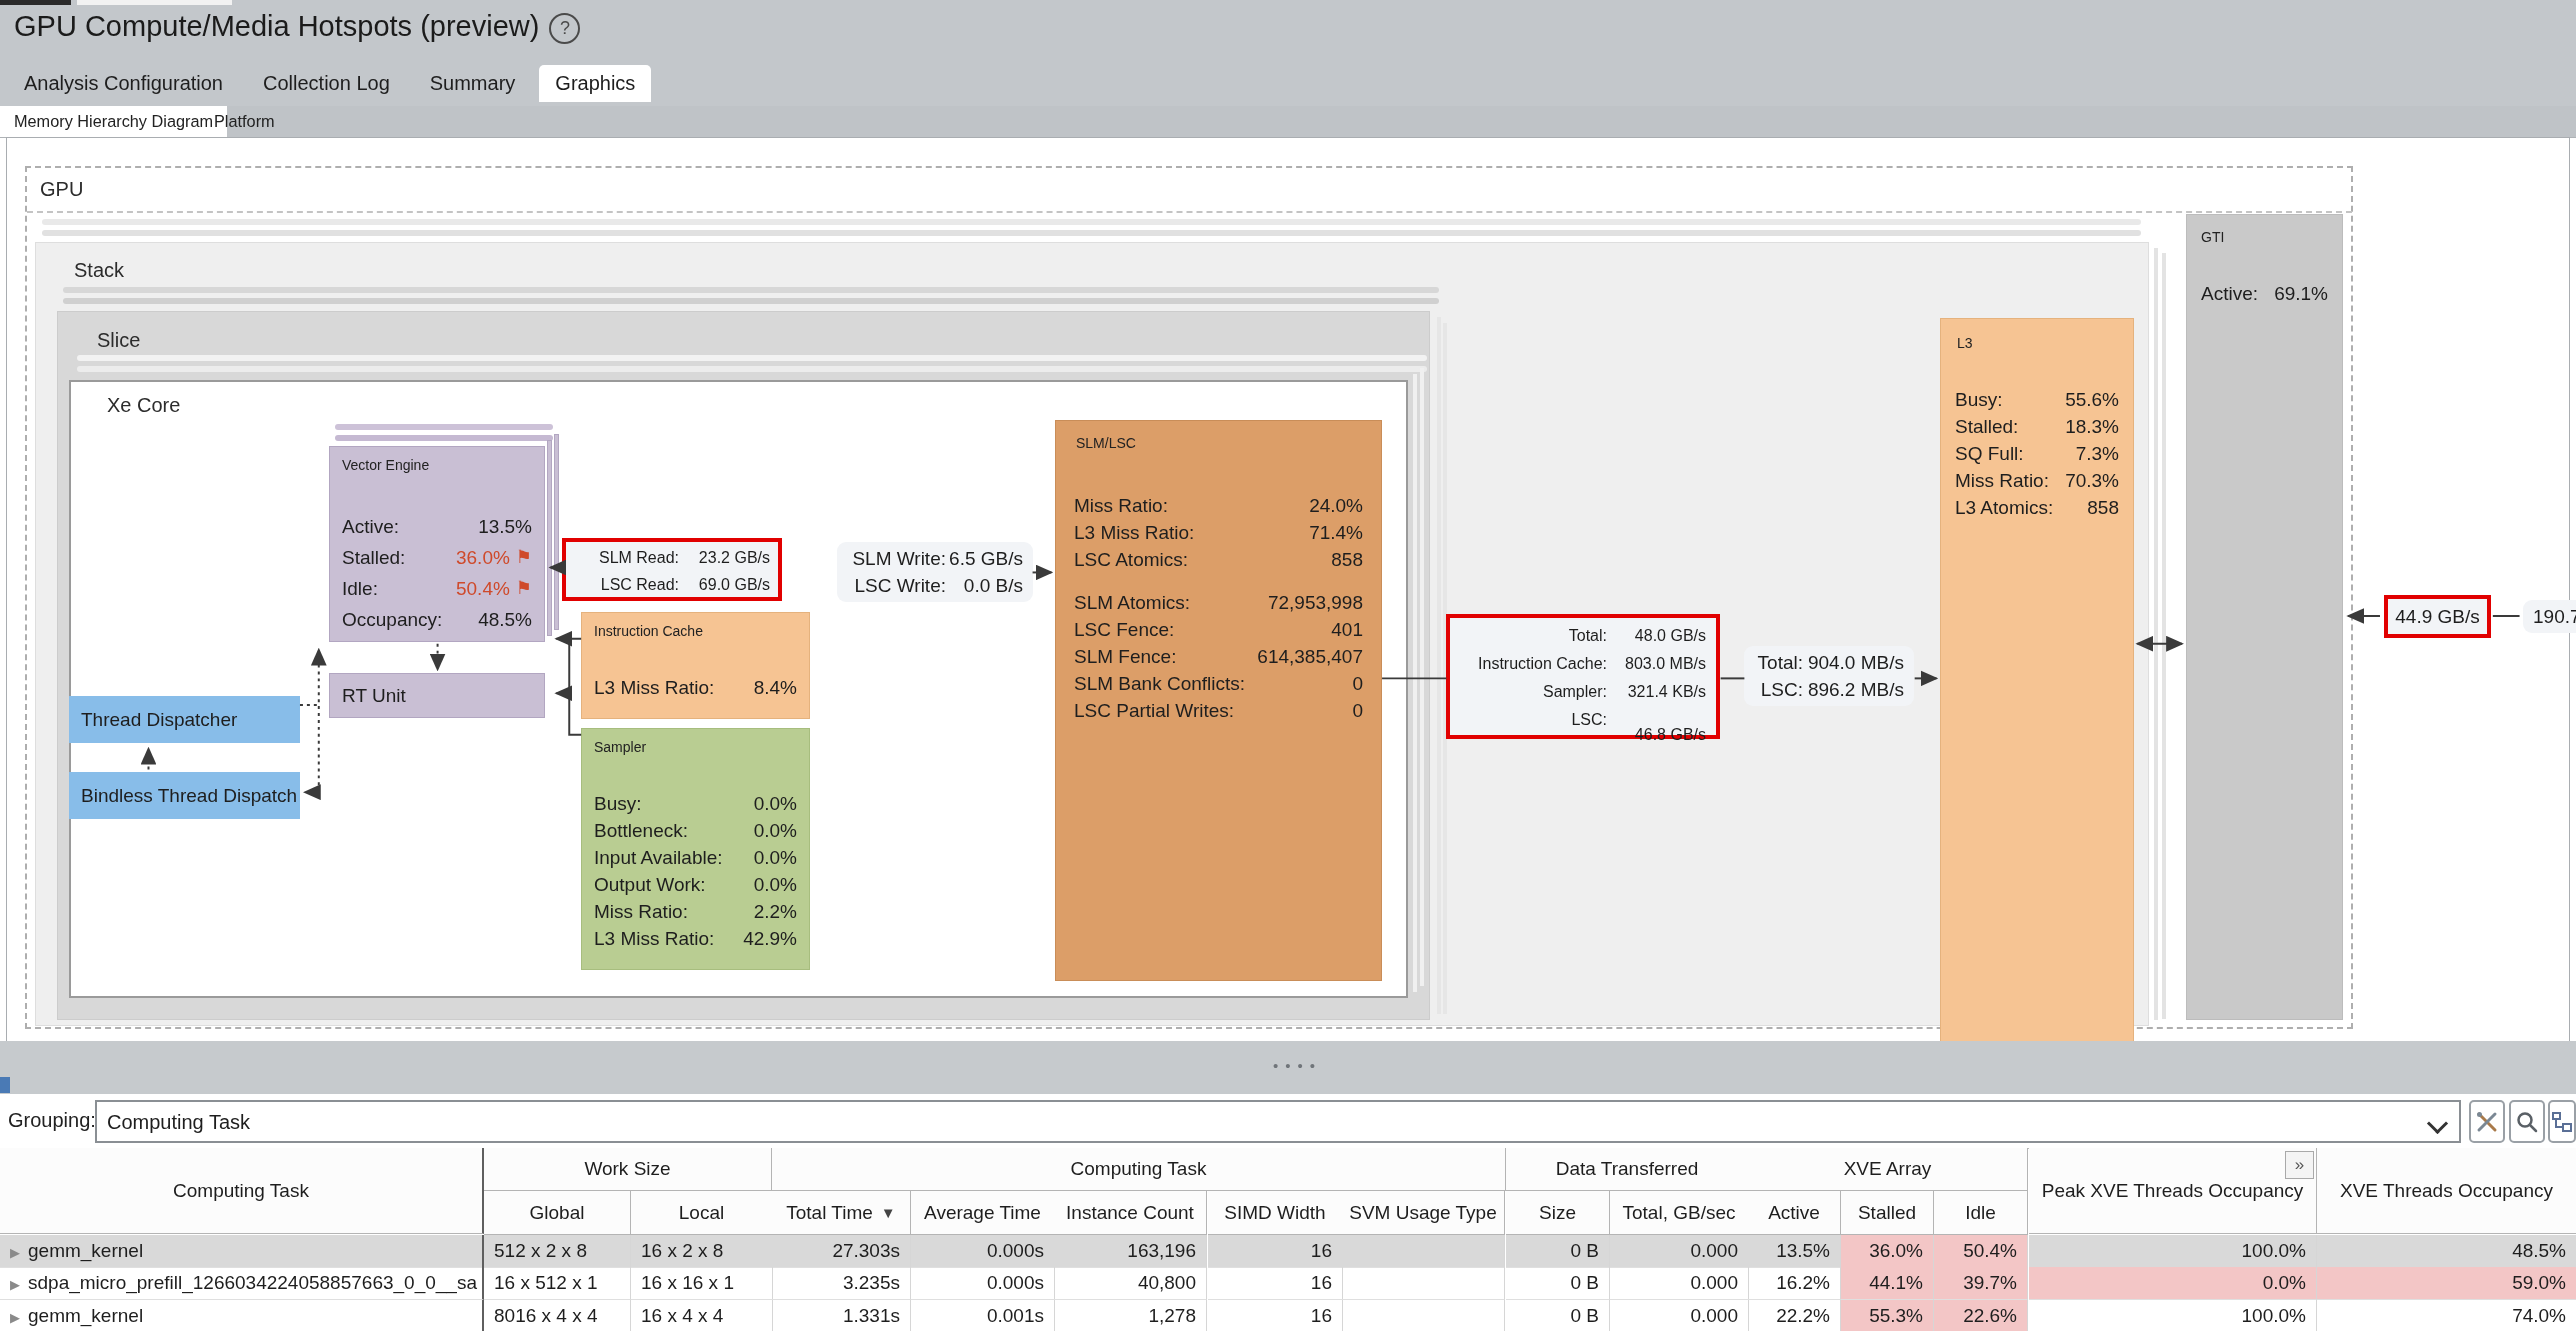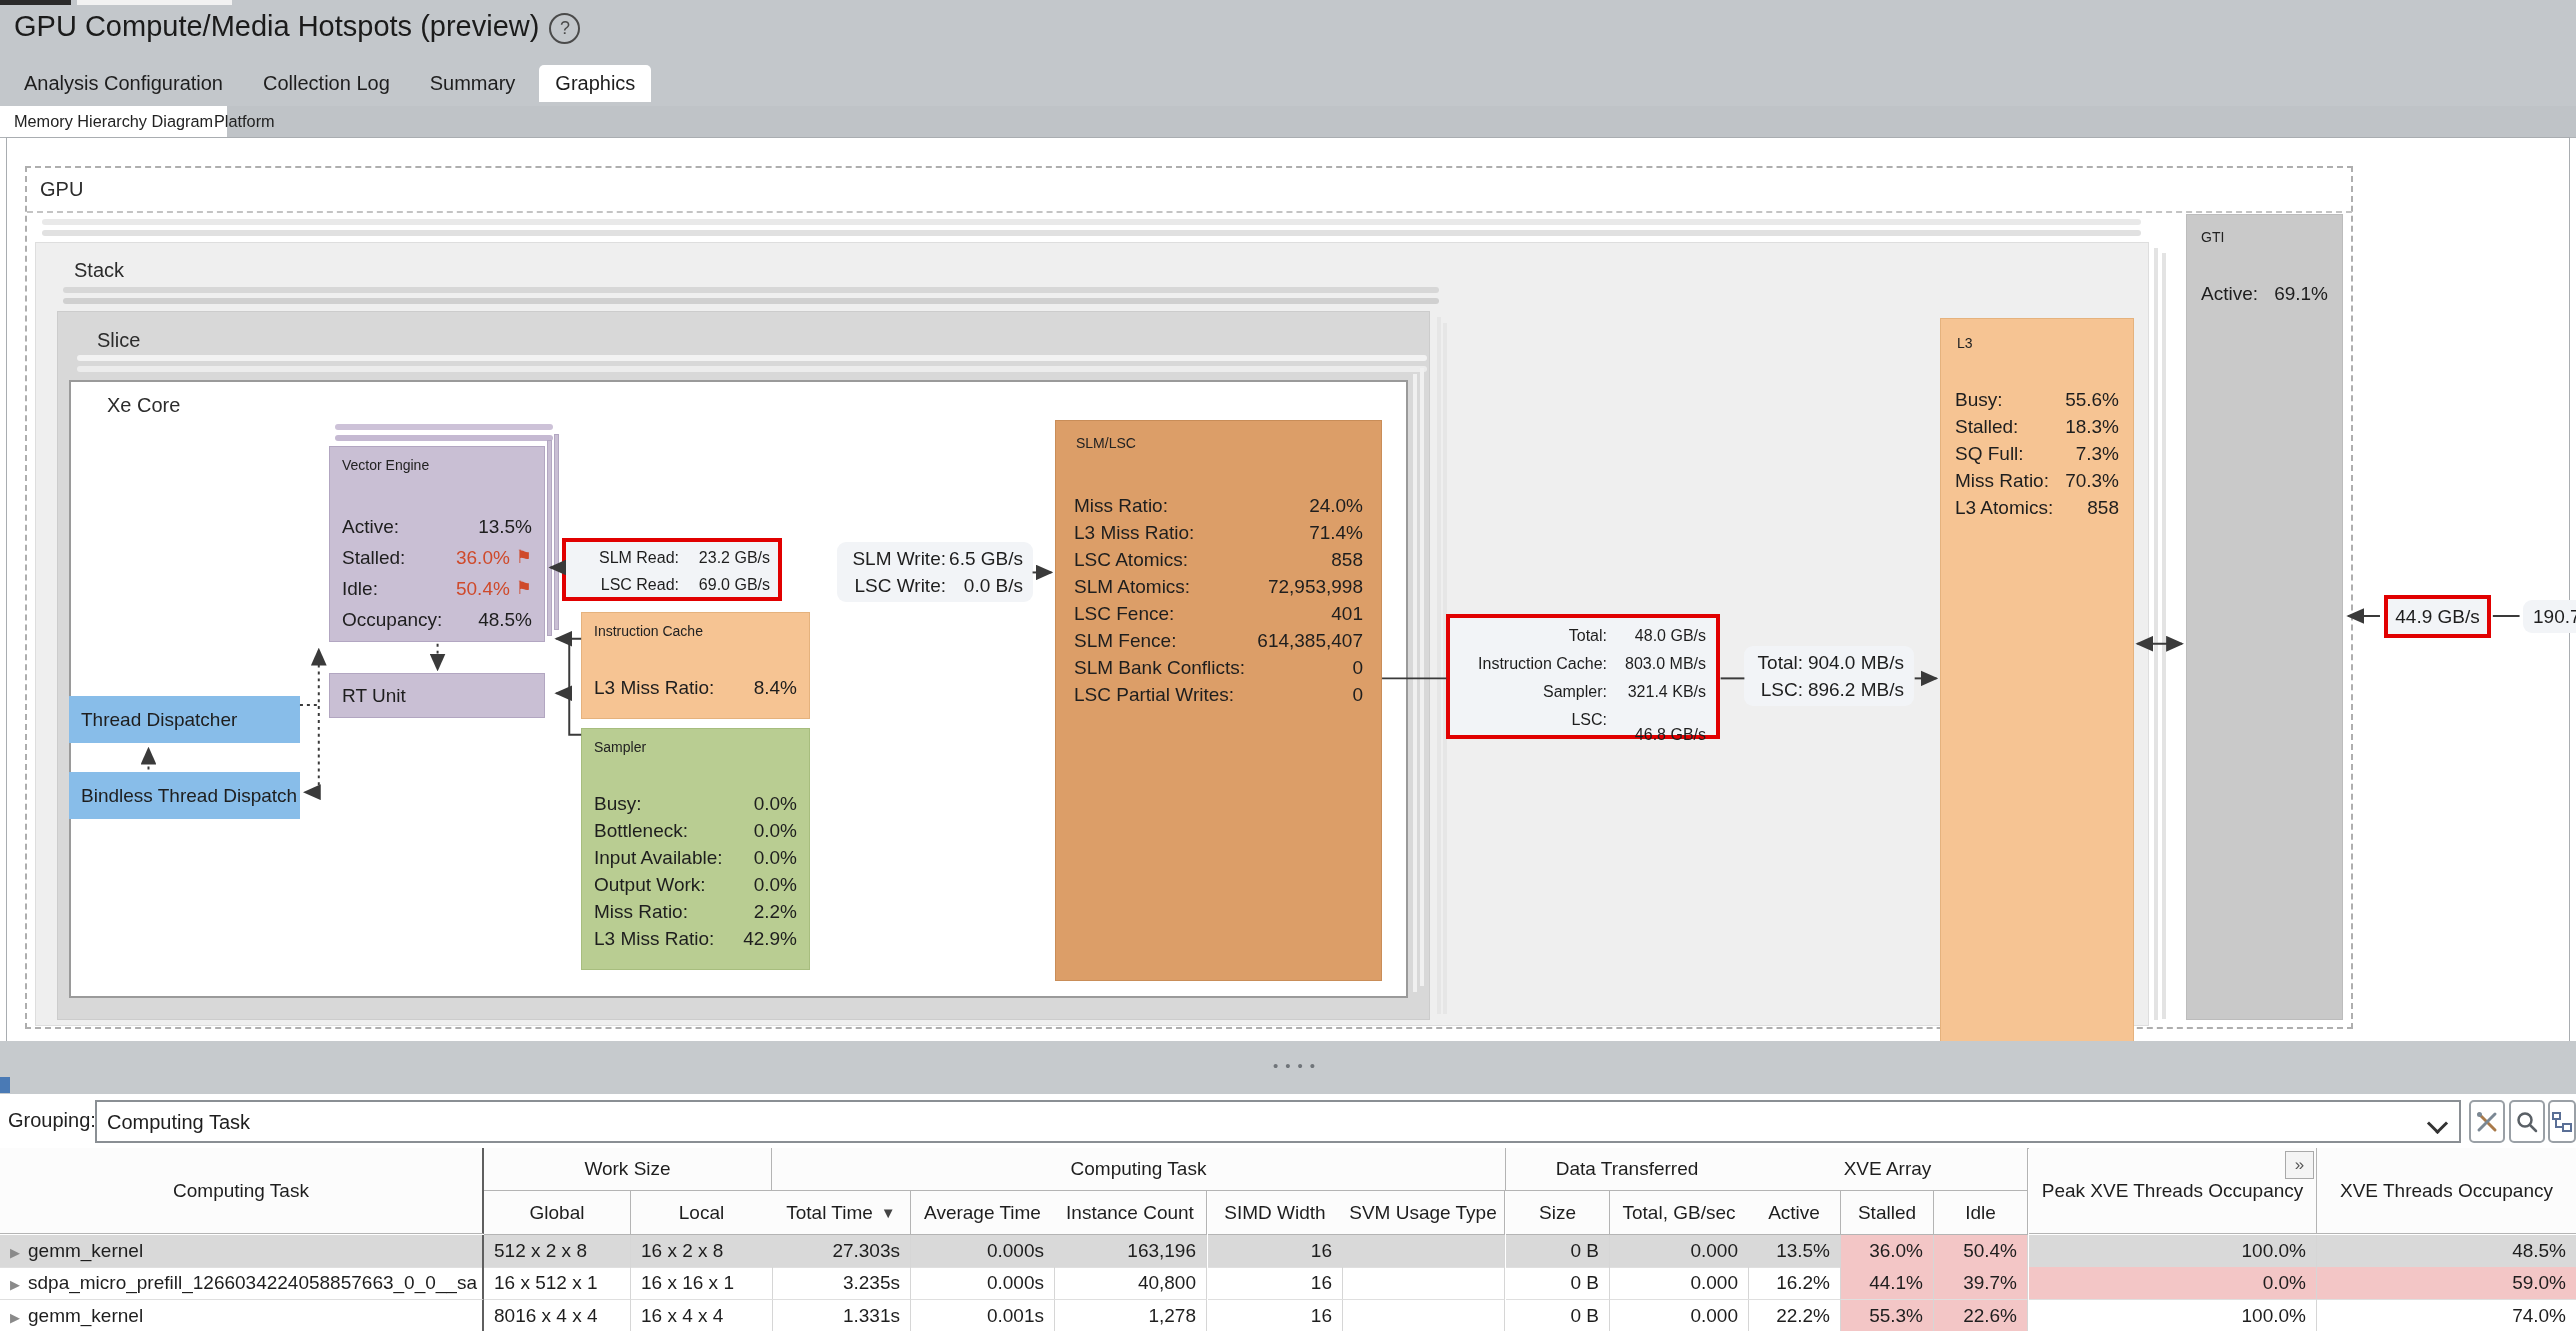--- a/index.html
+++ b/index.html
@@ -246,21 +246,21 @@
           <span class="val">24.0%</span>
         </div>
       <div class="srow" style="line-height:27px;padding:0 18px;">
           <span class="lab">L3 Miss Ratio:</span>
           <span class="val">71.4%</span>
         </div>
       <div class="srow" style="line-height:27px;padding:0 18px;">
           <span class="lab">LSC Atomics:</span>
           <span class="val">858</span>
         </div>
-      <div class="srow" style="line-height:27px;padding:0 18px;">
+      <div class="srow" style="line-height:27px;padding:0 18px;margin-top:16px;">
           <span class="lab">SLM Atomics:</span>
           <span class="val">72,953,998</span>
         </div>
       <div class="srow" style="line-height:27px;padding:0 18px;">
           <span class="lab">LSC Fence:</span>
           <span class="val">401</span>
         </div>
       <div class="srow" style="line-height:27px;padding:0 18px;">
           <span class="lab">SLM Fence:</span>
           <span class="val">614,385,407</span>

